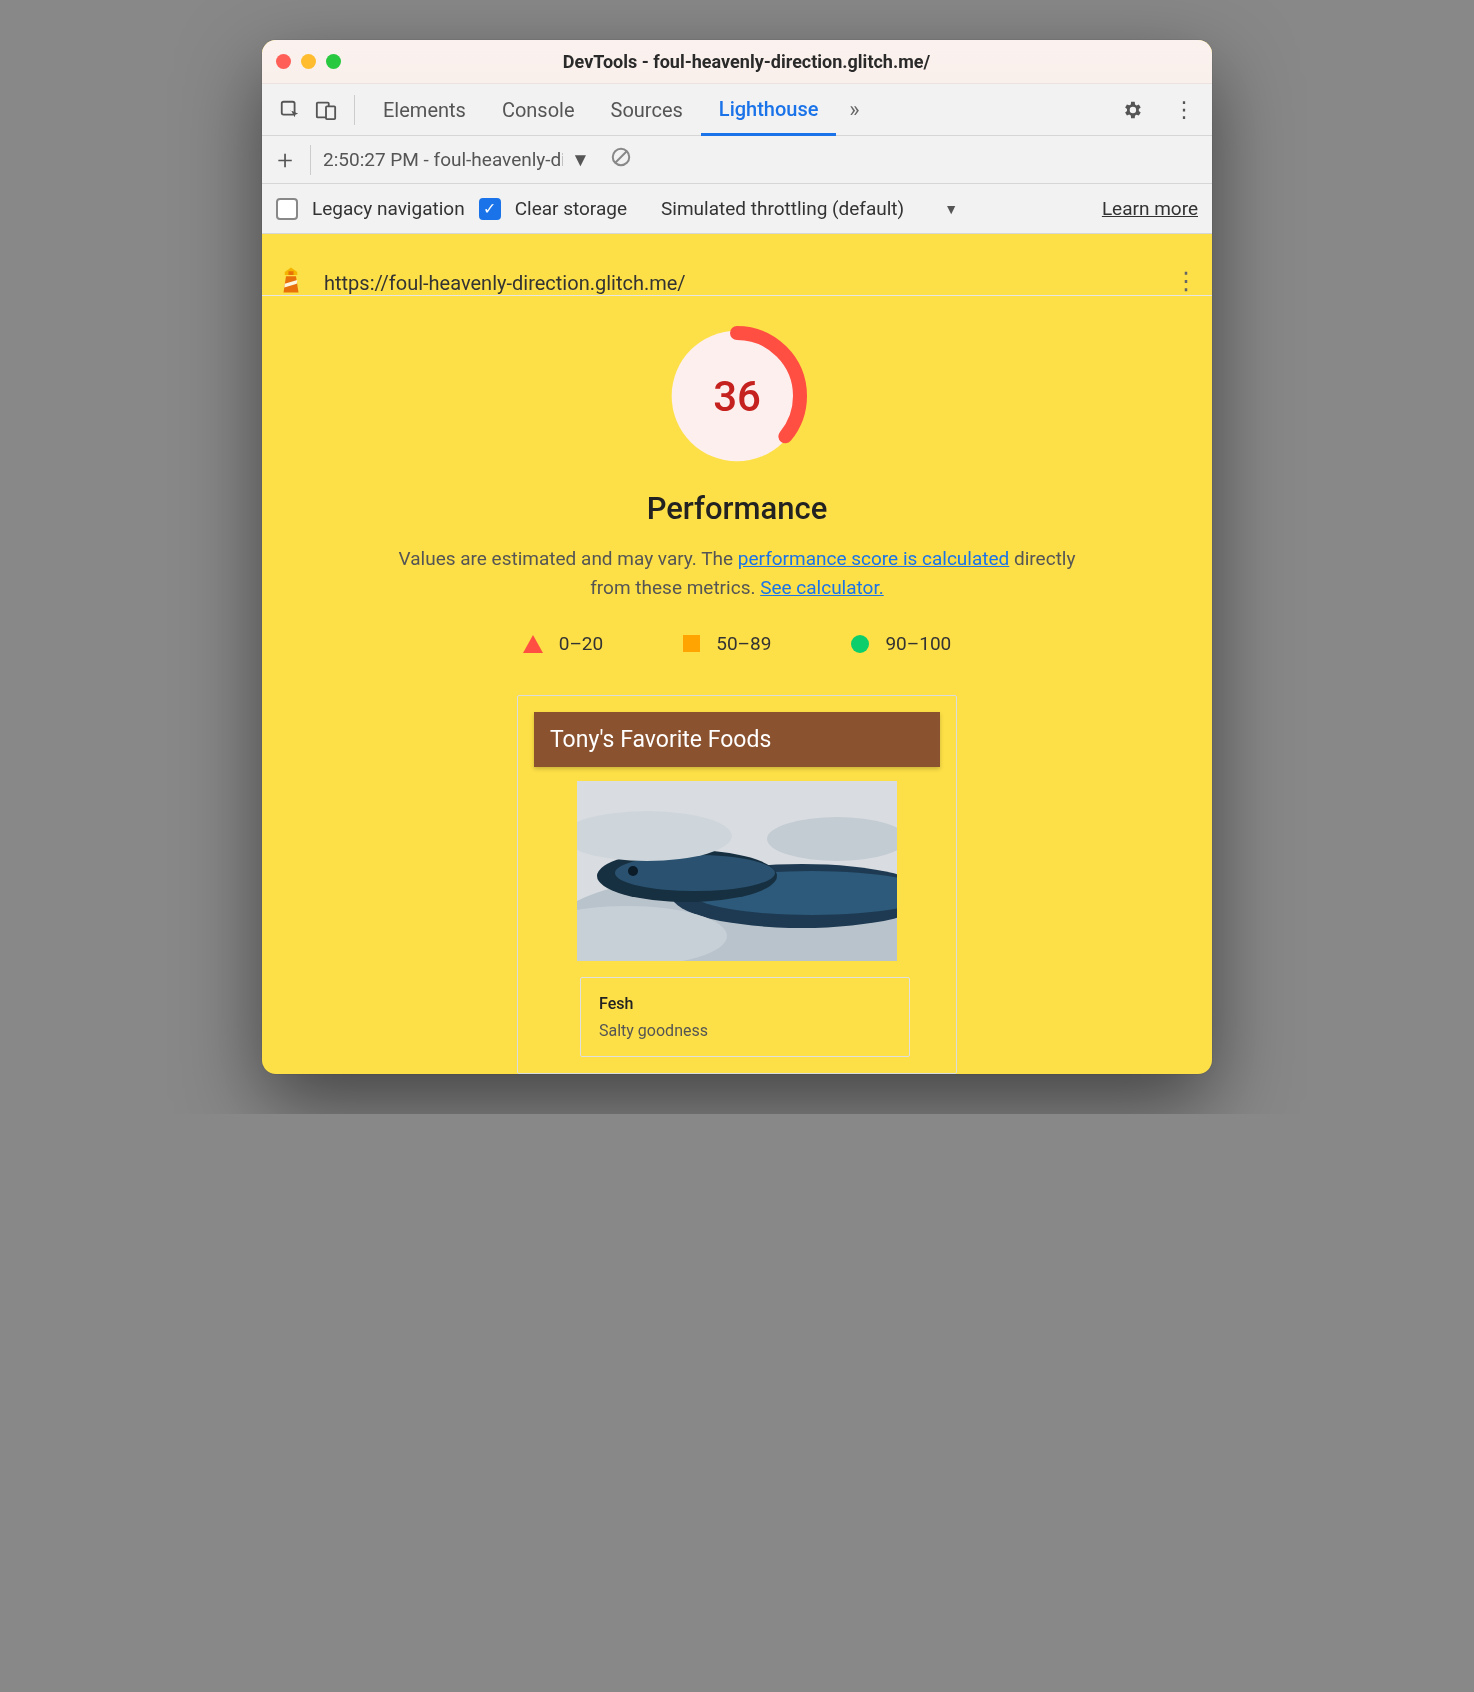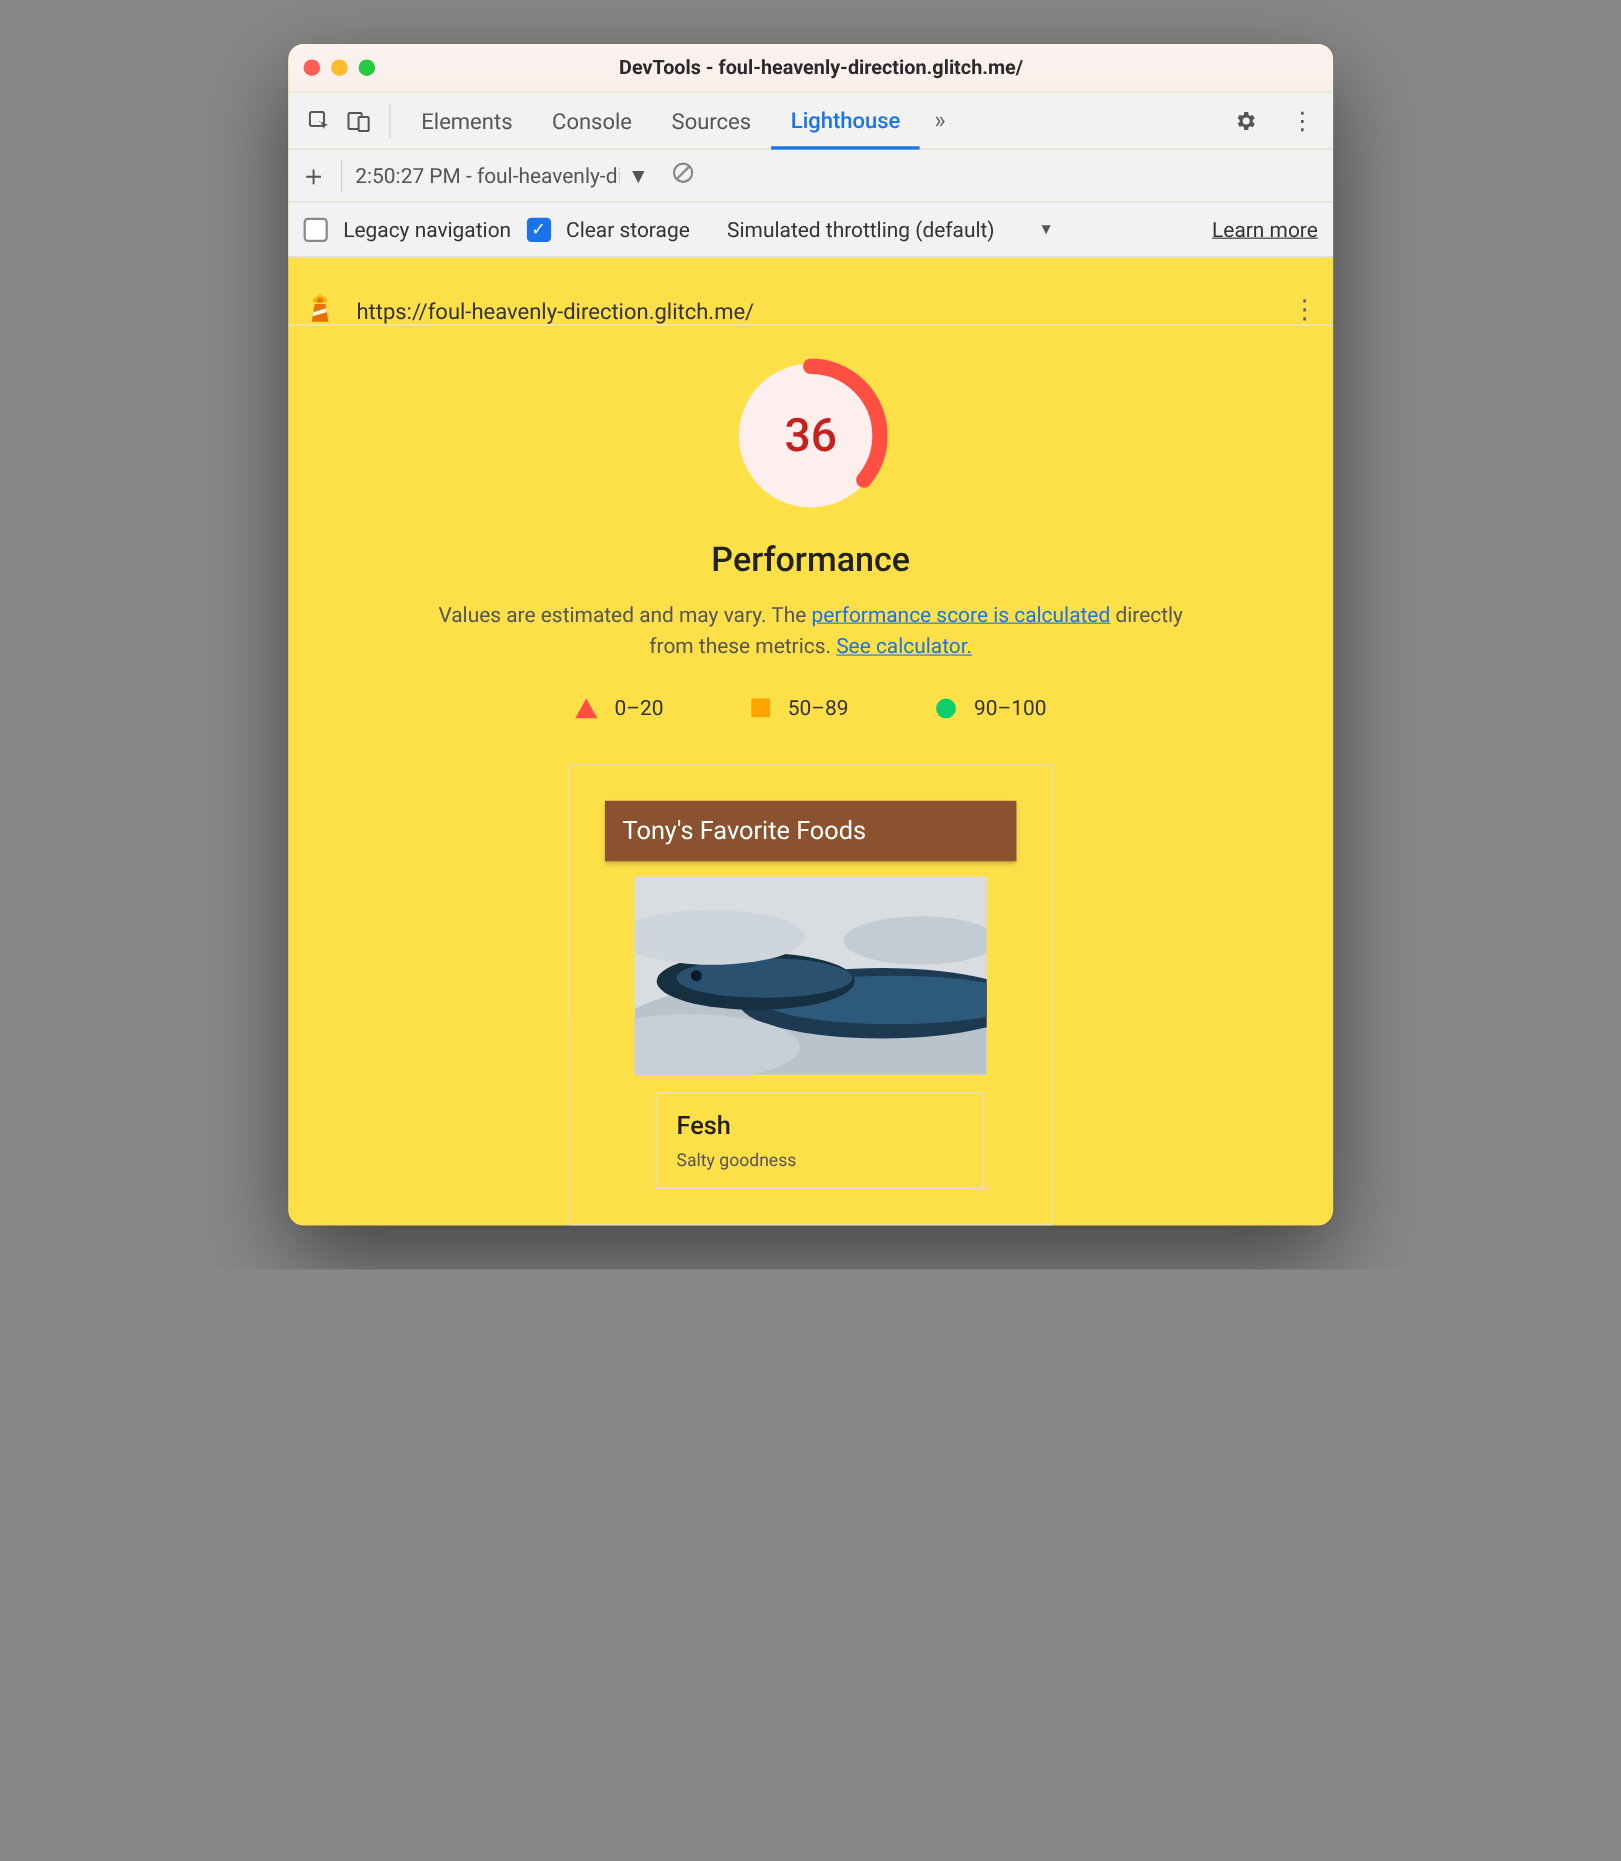--- a/index.html
+++ b/index.html
@@ -36,25 +36,25 @@
     .gauge-arc { fill:none; stroke:#ff4e42; stroke-width:12; stroke-linecap:round; }
     .gauge-score { position:absolute; inset:0; display:flex; align-items:center; justify-content:center; font-size:42px; font-weight:500; color:#c5221f; }
     .category-title { font-size:31px; font-weight:500; color:#222; margin-top:24px; }
     .desc { font-size:19px; color:#555; max-width:720px; margin:18px auto 0; line-height:1.5; }
     .desc a { color:#1a73e8; text-decoration:underline; cursor:pointer; }
     .legend { display:flex; justify-content:center; gap:80px; margin:30px 0 40px; font-size:19px; color:#333; }
     .legend-item { display:flex; align-items:center; gap:16px; }
     .tri { width:0;height:0;border-left:10px solid transparent;border-right:10px solid transparent;border-bottom:18px solid #ff4e42; }
     .sq { width:17px;height:17px;background:#ffa400; }
     .circ { width:18px;height:18px;border-radius:50%;background:#0cce6b; }
-    .preview { width:440px; margin:0 auto; border:1px solid #dadce0; border-radius:2px; padding:32px; text-align:left; }
+    .preview { width:440px; margin:0 auto; border:1px solid #dadce0; border-radius:2px; padding:16px; text-align:left; }
     .preview-header { background:#8a522f; color:#fff; font-size:23px; padding:14px 16px; box-shadow:0 2px 4px rgba(0,0,0,.2); }
     .preview-img { width:320px; height:180px; margin:14px auto 0; display:block; background:#dde; }
     .preview-card { border:1px solid #e0e0e0; margin:16px 30px 0 46px; padding:16px 18px; border-radius:2px; }
-    .preview-card h3 { font-size:23px; font-weight:500; color:#222; }
+    .preview-card h3 { font-size:16px; font-weight:500; color:#222; }
     .preview-card p { font-size:16px; color:#555; margin-top:8px; }
   </style>
 </head>
 <body>
 
 <div class="window">
 
   <div class="titlebar">
     <div class="traffic">
       <div class="dot red"></div>

